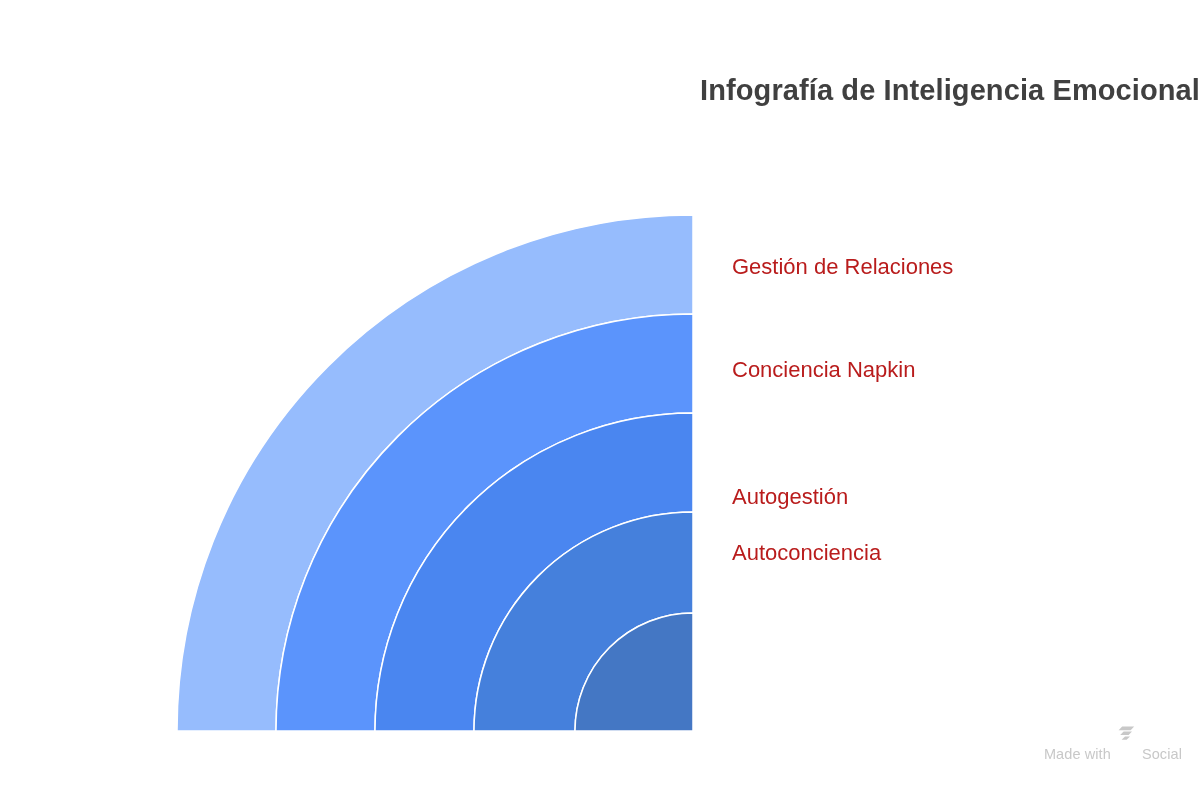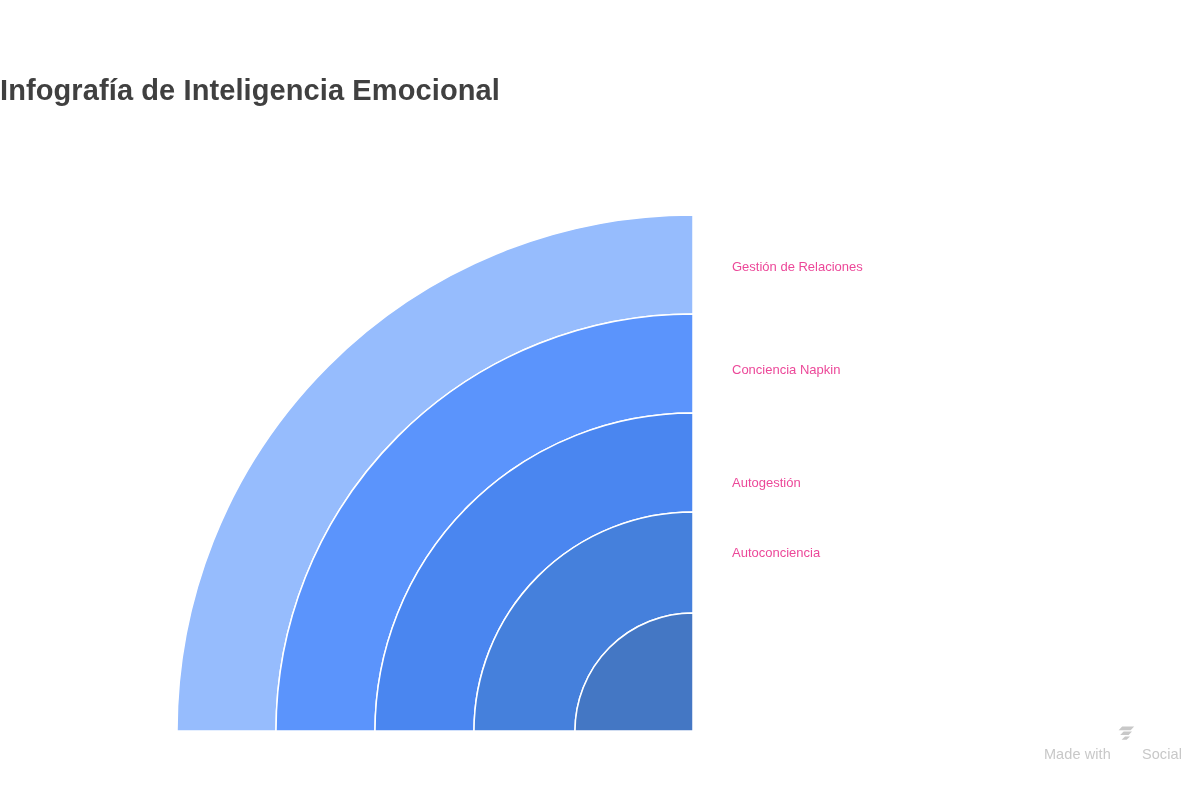--- a/index.html
+++ b/index.html
@@ -15,21 +15,21 @@
     overflow: hidden;
     -webkit-font-smoothing: antialiased;
   }
 
   
   .title {
     position: absolute;
     left: 0;
     top: 74px;
     width: 1200px;
-    text-align: left;
+    text-align: right;
     font-size: 29px;
     font-weight: bold;
     color: #404040;
     letter-spacing: 0.1px;
     white-space: nowrap;
   }
 
   
   .chart {
     position: absolute;
@@ -46,22 +46,22 @@
   .legend {
     position: absolute;
     left: 732px;
     top: 0;
     width: 420px;
     height: 800px;
   }
   .legend-item {
     position: absolute;
     left: 0;
-    font-size: 13px;
-    color: #ec4899;
+    font-size: 22px;
+    color: #b91c1c;
     white-space: nowrap;
     line-height: 22px;
   }
 
   
   .watermark {
     position: absolute;
     right: 18px;
     bottom: 38px;
     display: flex;
@@ -105,21 +105,21 @@
   </svg>
 </div>
 
 <div class="legend">
   <div class="legend-item" style="top:256px">
     <span>Gestión de Relaciones</span>
   </div>
   <div class="legend-item" style="top:359px">
     <span>Conciencia Napkin</span>
   </div>
-  <div class="legend-item" style="top:472px">
+  <div class="legend-item" style="top:486px">
     <span>Autogestión</span>
   </div>
   <div class="legend-item" style="top:542px">
     <span>Autoconciencia</span>
   </div>
 </div>
 
 <div class="watermark">
   <span class="wm-text">Made with</span>
   <span class="napkin-mark">

